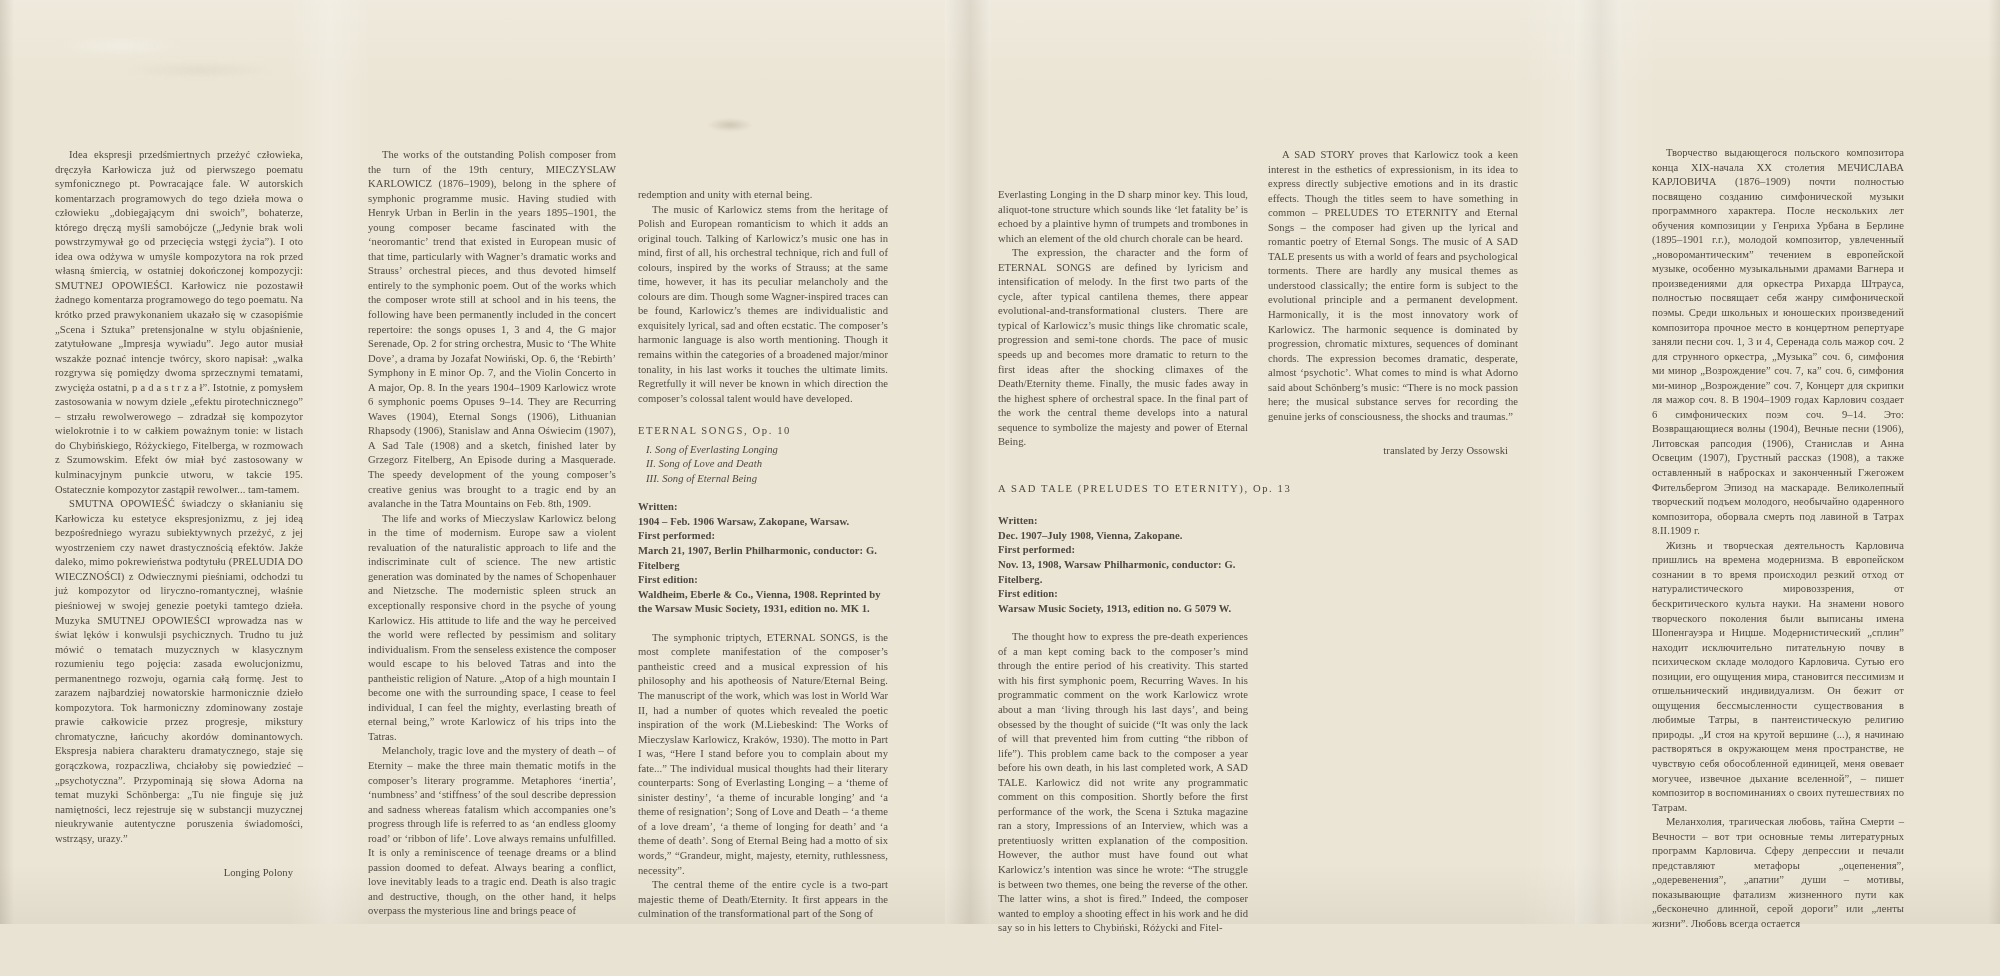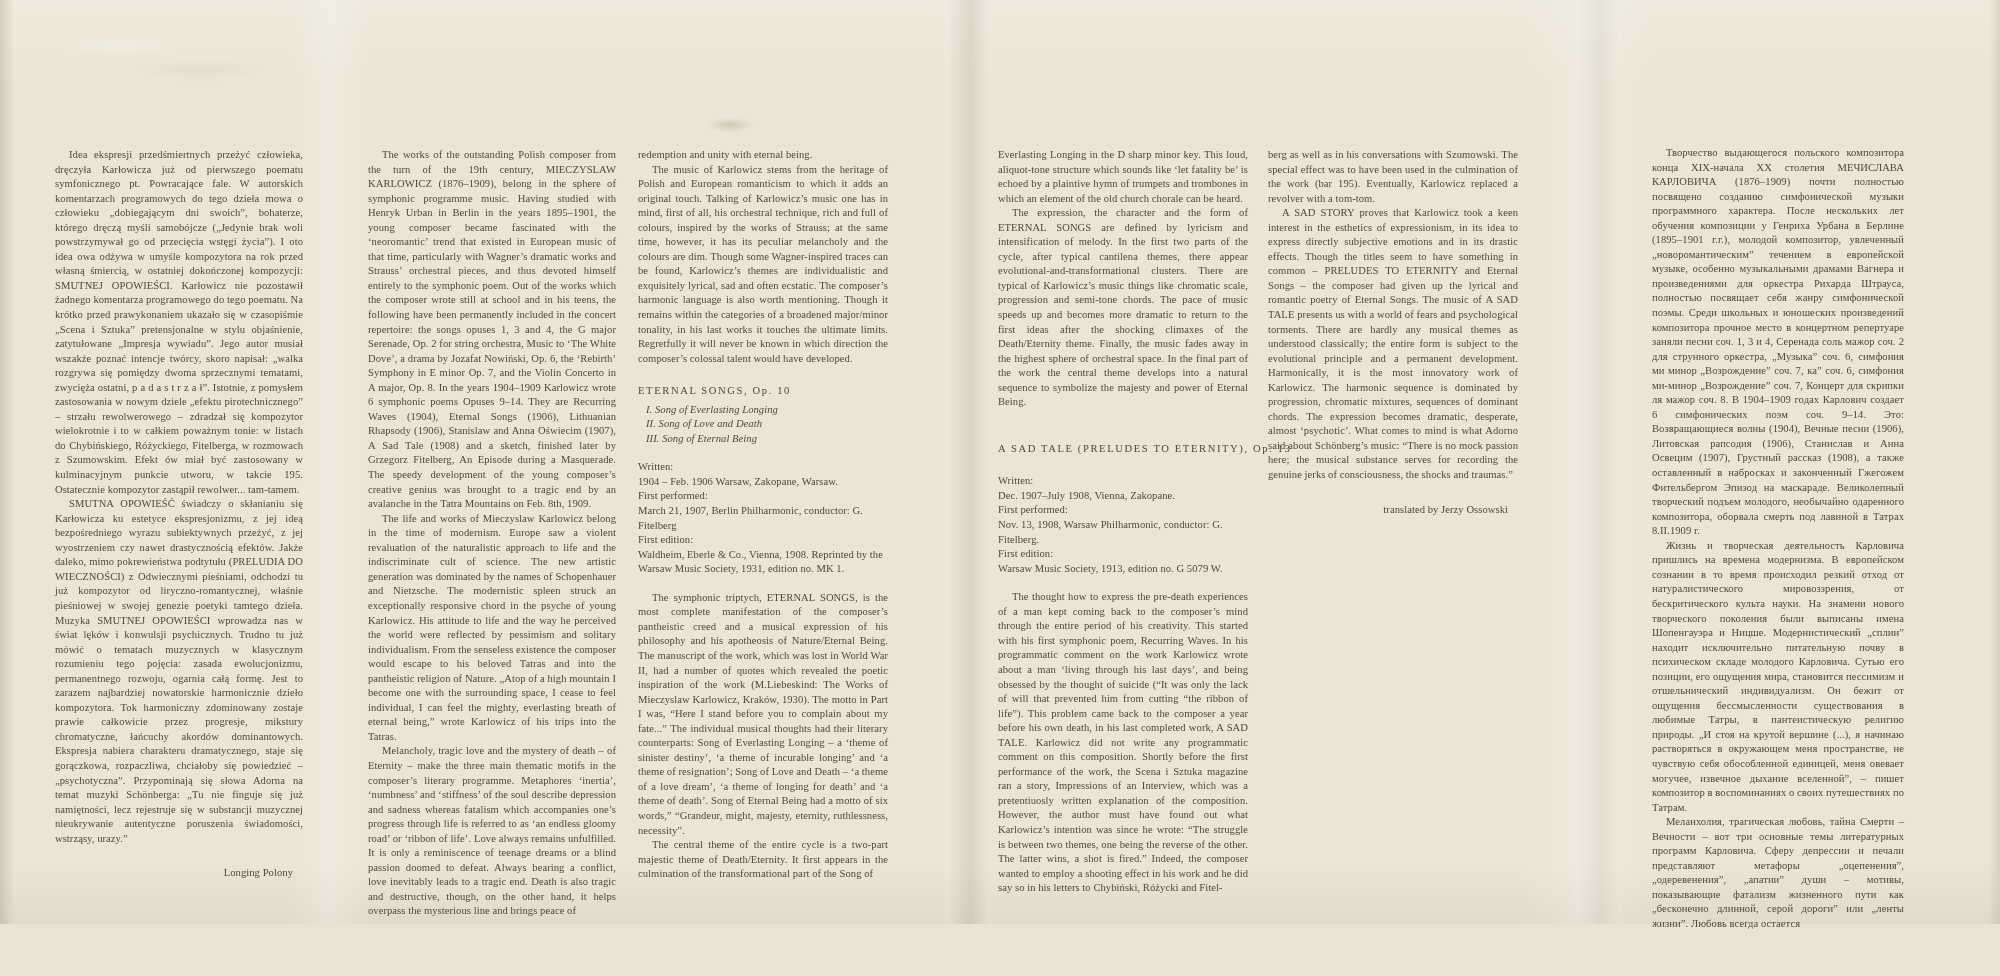--- a/index.html
+++ b/index.html
@@ -36,24 +36,24 @@
     filter:blur(1px);
   }
   .col{
     position:absolute;top:148px;
     color:#4e4841;
     font-size:10.6px;line-height:14.55px;
     text-align:justify;letter-spacing:.05px;
   }
   .blk{margin:0;}
   .pind{text-indent:14px;}
-  .pfirst{text-indent:0;}
+  .pfirst{text-indent:0;margin-top:40px;}
   .h{letter-spacing:1.6px;white-space:nowrap;margin:4px 0 4px;}
   .song{font-style:italic;text-align:left;padding-left:8px;}
-  .meta{text-align:left;}
+  .meta{text-align:left;font-weight:bold;}
   .sig{text-align:right;padding-right:10px;margin-top:20px;}
   .gap{height:14px;}
   .gap-lg{height:28px;}
 </style>
 </head>
 <body>
 
 <div class="page">
   <div class="ghost"></div>
   <div class="smudge"></div>
@@ -102,21 +102,20 @@
       <p class="blk meta">Dec. 1907–July 1908, Vienna, Zakopane.</p>
       <p class="blk meta">First performed:</p>
       <p class="blk meta">Nov. 13, 1908, Warsaw Philharmonic, conductor: G. Fitelberg.</p>
       <p class="blk meta">First edition:</p>
       <p class="blk meta">Warsaw Music Society, 1913, edition no. G 5079 W.</p>
       <p class="blk gap"></p>
       <p class="blk pind">The thought how to express the pre-death experiences of a man kept coming back to the composer’s mind through the entire period of his creativity. This started with his first symphonic poem, Recurring Waves. In his programmatic comment on the work Karlowicz wrote about a man ‘living through his last days’, and being obsessed by the thought of suicide (“It was only the lack of will that prevented him from cutting “the ribbon of life”). This problem came back to the composer a year before his own death, in his last completed work, A SAD TALE. Karlowicz did not write any programmatic comment on this composition. Shortly before the first performance of the work, the Scena i Sztuka magazine ran a story, Impressions of an Interview, which was a pretentiuosly written explanation of the composition. However, the author must have found out what Karlowicz’s intention was since he wrote: “The struggle is between two themes, one being the reverse of the other. The latter wins, a shot is fired.” Indeed, the composer wanted to employ a shooting effect in his work and he did say so in his letters to Chybiński, Różycki and Fitel-</p>
     </div>
 
   <div class="col" style="left:1268px;width:250px">
-      <p class="blk pfirst">berg as well as in his conversations with Szumowski. The special effect was to have been used in the culmination of the work (bar 195). Eventually, Karlowicz replaced a revolver with a tom-tom.</p>
       <p class="blk pind">A SAD STORY proves that Karlowicz took a keen interest in the esthetics of expressionism, in its idea to express directly subjective emotions and in its drastic effects. Though the titles seem to have something in common – PRELUDES TO ETERNITY and Eternal Songs – the composer had given up the lyrical and romantic poetry of Eternal Songs. The music of A SAD TALE presents us with a world of fears and psychological torments. There are hardly any musical themes as understood classically; the entire form is subject to the evolutional principle and a permanent development. Harmonically, it is the most innovatory work of Karlowicz. The harmonic sequence is dominated by progression, chromatic mixtures, sequences of dominant chords. The expression becomes dramatic, desperate, almost ‘psychotic’. What comes to mind is what Adorno said about Schönberg’s music: “There is no mock passion here; the musical substance serves for recording the genuine jerks of consciousness, the shocks and traumas.”</p>
       <p class="blk sig">translated by Jerzy Ossowski</p>
     </div>
 
   <div class="col" style="left:1652px;width:252px;top:146px">
       <p class="blk pind">Творчество выдающегося польского композитора конца XIX-начала XX столетия МЕЧИСЛАВА КАРЛОВИЧА (1876–1909) почти полностью посвящено созданию симфонической музыки программного характера. После нескольких лет обучения композиции у Генриха Урбана в Берлине (1895–1901 г.г.), молодой композитор, увлеченный „новоромантическим” течением в европейской музыке, особенно музыкальными драмами Вагнера и произведениями для оркестра Рихарда Штрауса, полностью посвящает себя жанру симфонической поэмы. Среди школьных и юношеских произведений композитора прочное место в концертном репертуаре заняли песни соч. 1, 3 и 4, Серенада соль мажор соч. 2 для струнного оркестра, „Музыка” соч. 6, симфония ми минор „Возрождение” соч. 7, ка” соч. 6, симфония ми-минор „Возрождение” соч. 7, Концерт для скрипки ля мажор соч. 8. В 1904–1909 годах Карлович создает 6 симфонических поэм соч. 9–14. Это: Возвращающиеся волны (1904), Вечные песни (1906), Литовская рапсодия (1906), Станислав и Анна Освецим (1907), Грустный рассказ (1908), а также оставленный в набросках и законченный Гжегожем Фительбергом Эпизод на маскараде. Великолепный творческий подъем молодого, необычайно одаренного композитора, оборвала смерть под лавиной в Татрах 8.II.1909 г.</p>
       <p class="blk pind">Жизнь и творческая деятельность Карловича пришлись на времена модернизма. В европейском сознании в то время происходил резкий отход от натуралистического мировоззрения, от бескритического культа науки. На знамени нового творческого поколения были выписаны имена Шопенгауэра и Ницше. Модернистический „сплин” находит исключительно питательную почву в психическом складе молодого Карловича. Сутью его позиции, его ощущения мира, становится пессимизм и отшельнический индивидуализм. Он бежит от ощущения бессмысленности существования в любимые Татры, в пантеистическую религию природы. „И стоя на крутой вершине (...), я начинаю растворяться в окружающем меня пространстве, не чувствую себя обособленной единицей, меня овевает могучее, извечное дыхание вселенной”, – пишет композитор в воспоминаниях о своих путешествиях по Татрам.</p>
       <p class="blk pind">Меланхолия, трагическая любовь, тайна Смерти – Вечности – вот три основные темы литературных программ Карловича. Сферу депрессии и печали представляют метафоры „оцепенения”, „одеревенения”, „апатии” души – мотивы, показывающие фатализм жизненного пути как „бесконечно длинной, серой дороги” или „ленты жизни”. Любовь всегда остается</p>
     </div>
 </div>

